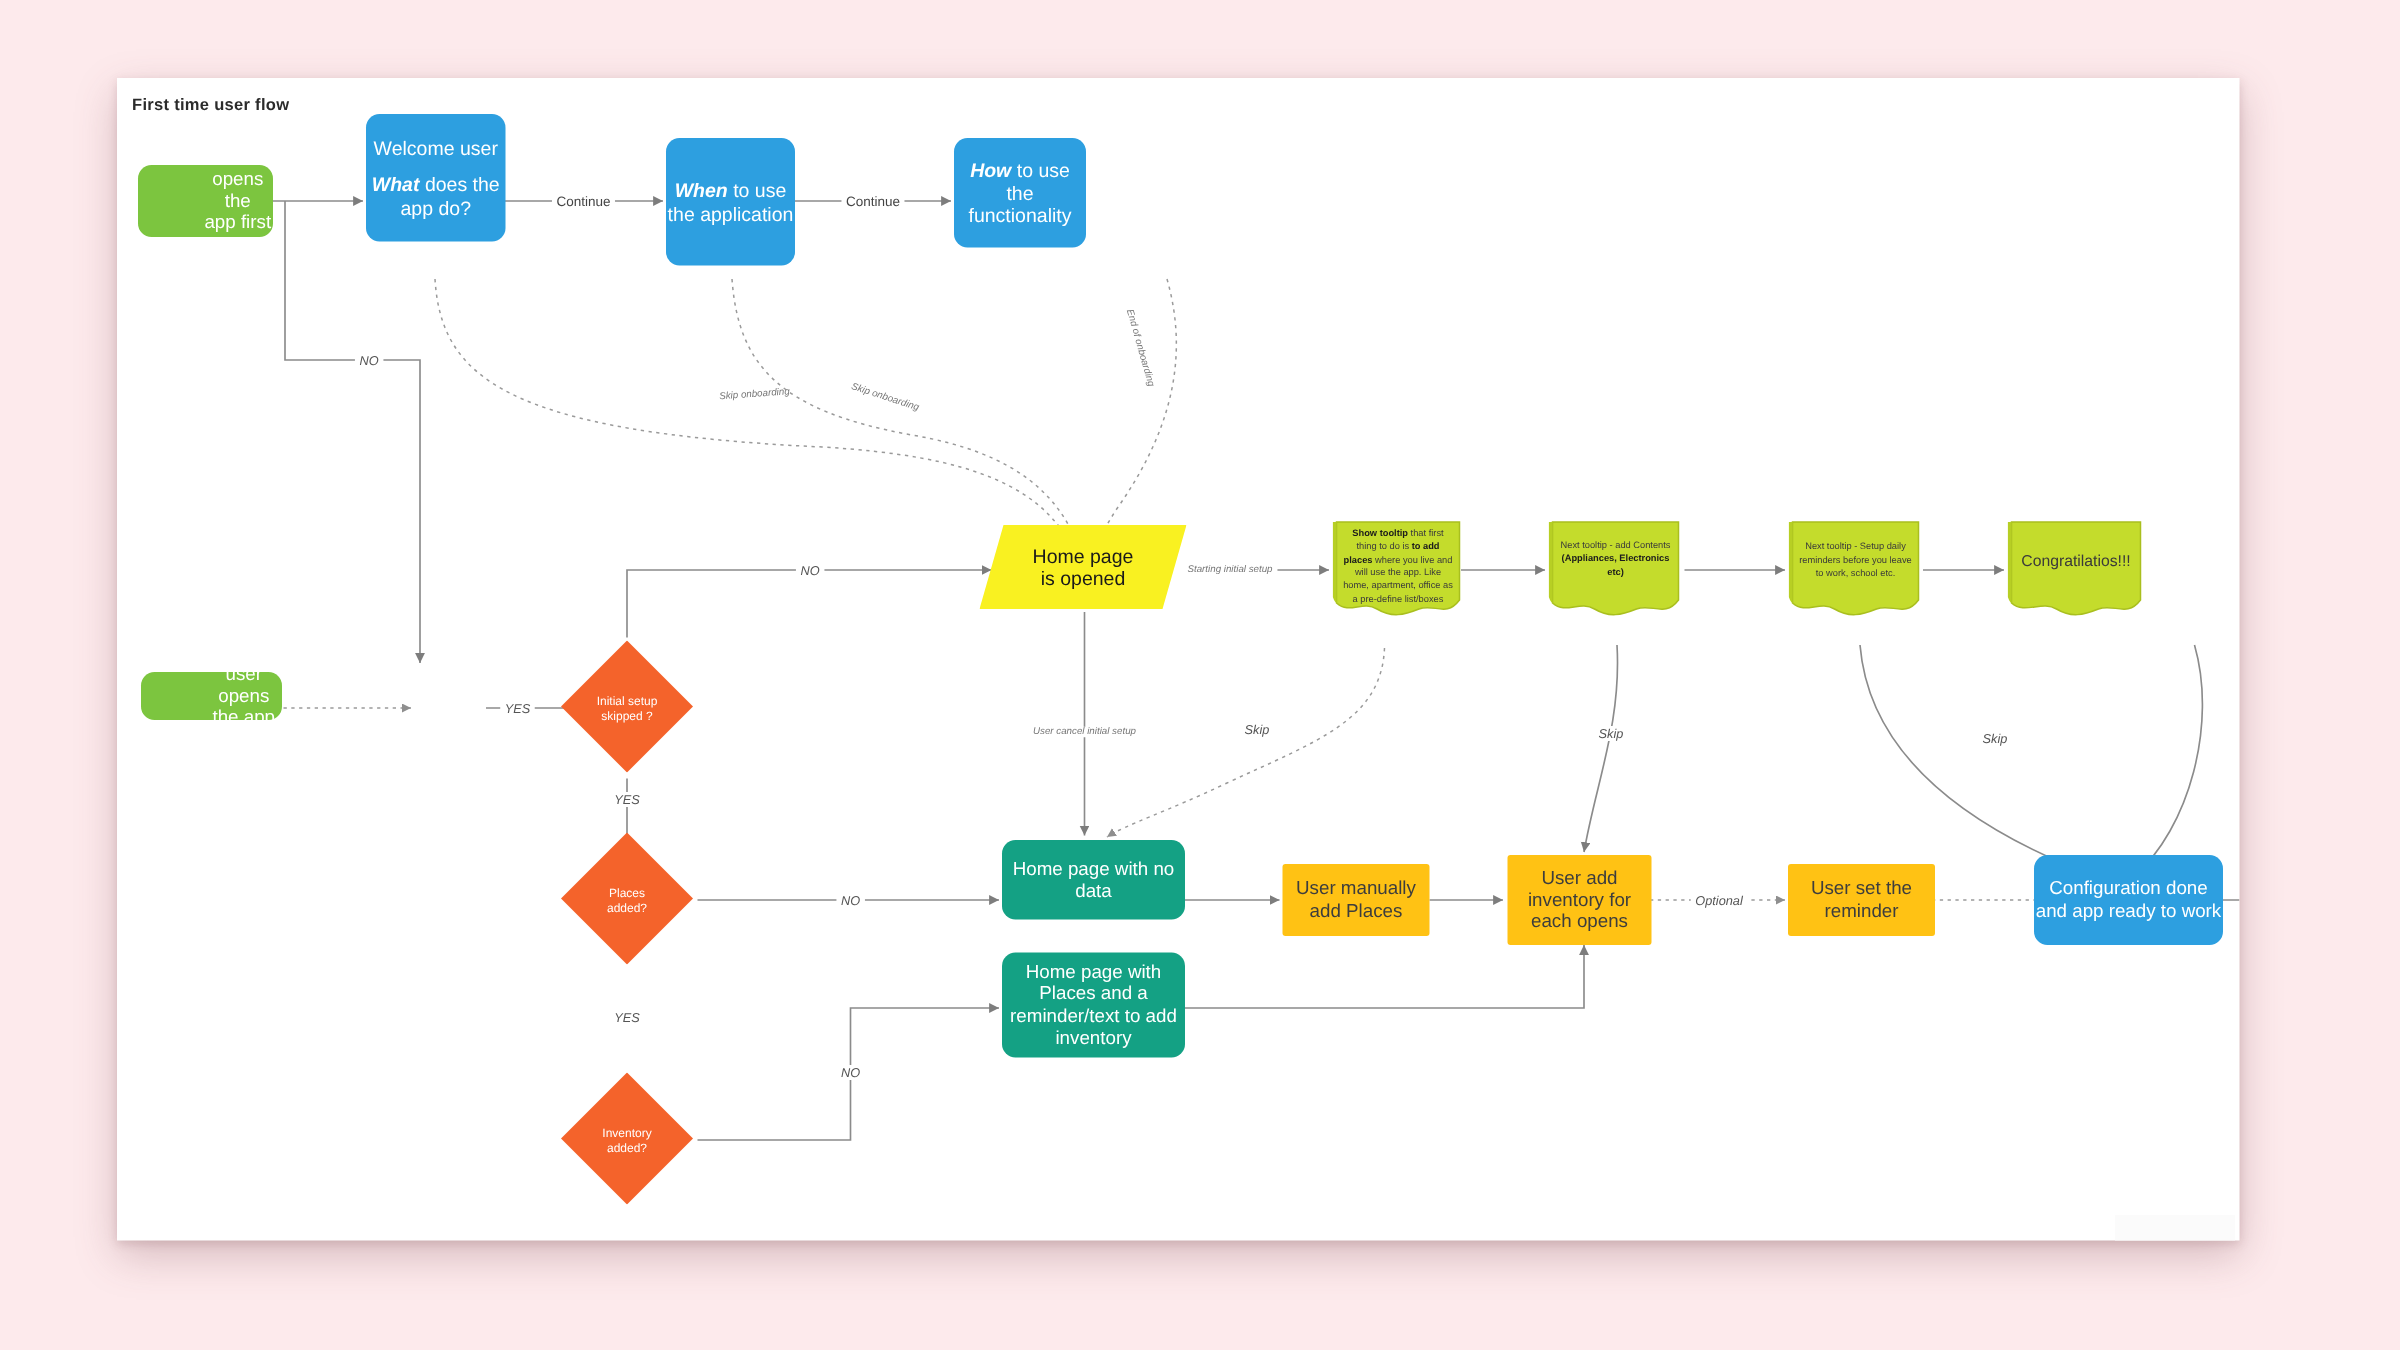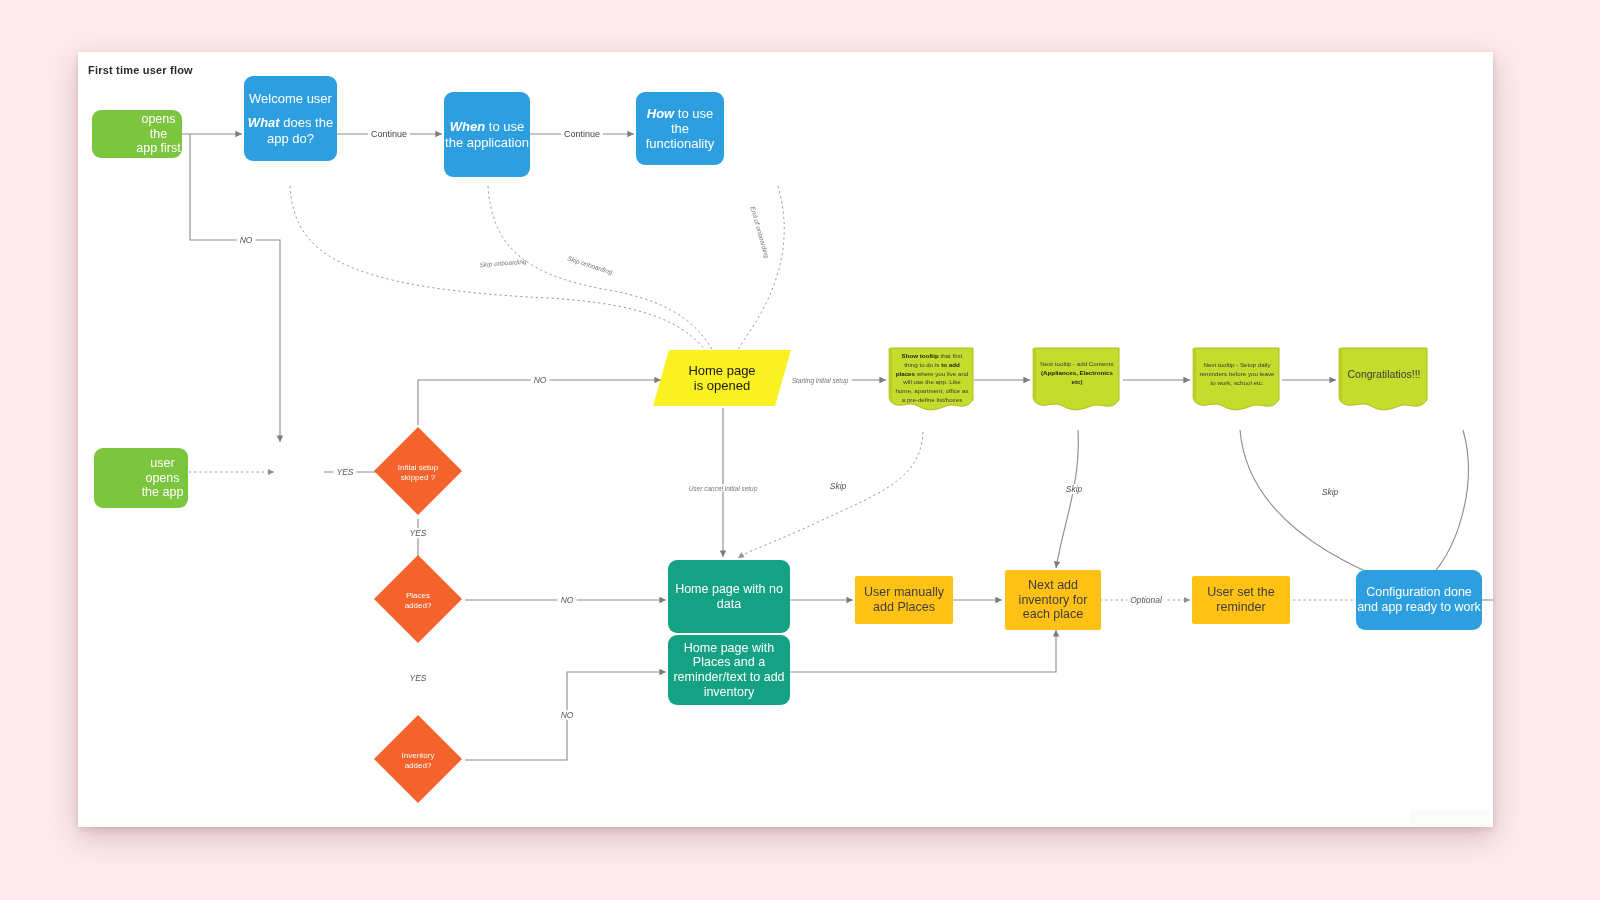--- a/index.html
+++ b/index.html
@@ -155,21 +155,21 @@
       </div>
 
       <div class="node blue" style="left:366px;top:40px;width:86px;height:85px;">
         <span class="tx"><i style="font-weight:bold;font-style:italic;">When</i> to use the application</span>
       </div>
 
       <div class="node blue" style="left:558px;top:40px;width:88px;height:73px;">
         <span class="tx"><i style="font-weight:bold;font-style:italic;">How</i> to use the functionality</span>
       </div>
 
-      <div class="node green" style="left:16px;top:396px;width:94px;height:60px;">
+      <div class="node green" style="left:16px;top:396px;width:94px;height:32px;">
         <span class="tx">user opens the app</span>
       </div>
 
 
       <div class="node diamond" style="left:296px;top:375px;width:88px;height:92px;">
         <svg class="dg" viewBox="0 0 100 100" preserveAspectRatio="none">
           <polygon points="50,0 100,50 50,100 0,50" fill="#f4632b"></polygon>
         </svg>
         <span class="dlabel">Initial setup<br>skipped ?</span>
       </div>
@@ -220,34 +220,34 @@
       </div>
 
       <div class="node sticky big" style="left:1260px;top:294px;width:92px;height:66px;align-items:flex-start;">
         <svg class="sg" viewBox="0 0 92 66" preserveAspectRatio="none">
           <path d="M3,2 L89,2 L89,54 C80,66 71,56 61,60 C51,64 43,66 33,60 C23,54 12,64 3,56 Z" fill="#c4dc2c" stroke="#a9bf1e" stroke-width="1"></path>
           <path d="M3,2 L3,56 C1.6,55 0.8,53 0.6,52 L0.6,2 Z" fill="#b7cf24"></path>
         </svg>
         <span class="stx" style="padding-top:22px;">Congratilatios!!!</span>
       </div>
 
-      <div class="node teal" style="left:590px;top:508px;width:122px;height:73px;">
+      <div class="node teal" style="left:590px;top:508px;width:122px;height:53px;">
         <span class="tx">Home page with no data</span>
       </div>
 
       <div class="node teal" style="left:590px;top:583px;width:122px;height:70px;">
         <span class="tx">Home page with Places and a reminder/text to add inventory</span>
       </div>
 
       <div class="node amber" style="left:777px;top:524px;width:98px;height:48px;">
         <span class="tx">User manually add Places</span>
       </div>
 
       <div class="node amber" style="left:927px;top:518px;width:96px;height:60px;">
-        <span class="tx">Next add inventory for each place</span>
+        <span class="tx">User add inventory for each opens</span>
       </div>
 
       <div class="node amber" style="left:1114px;top:524px;width:98px;height:48px;text-align:center;">
         <span class="tx">User set the reminder</span>
       </div>
 
       <div class="node blue blue-sm" style="left:1278px;top:518px;width:126px;height:60px;">
         <span class="tx">Configuration done and app ready to work</span>
       </div>
 

